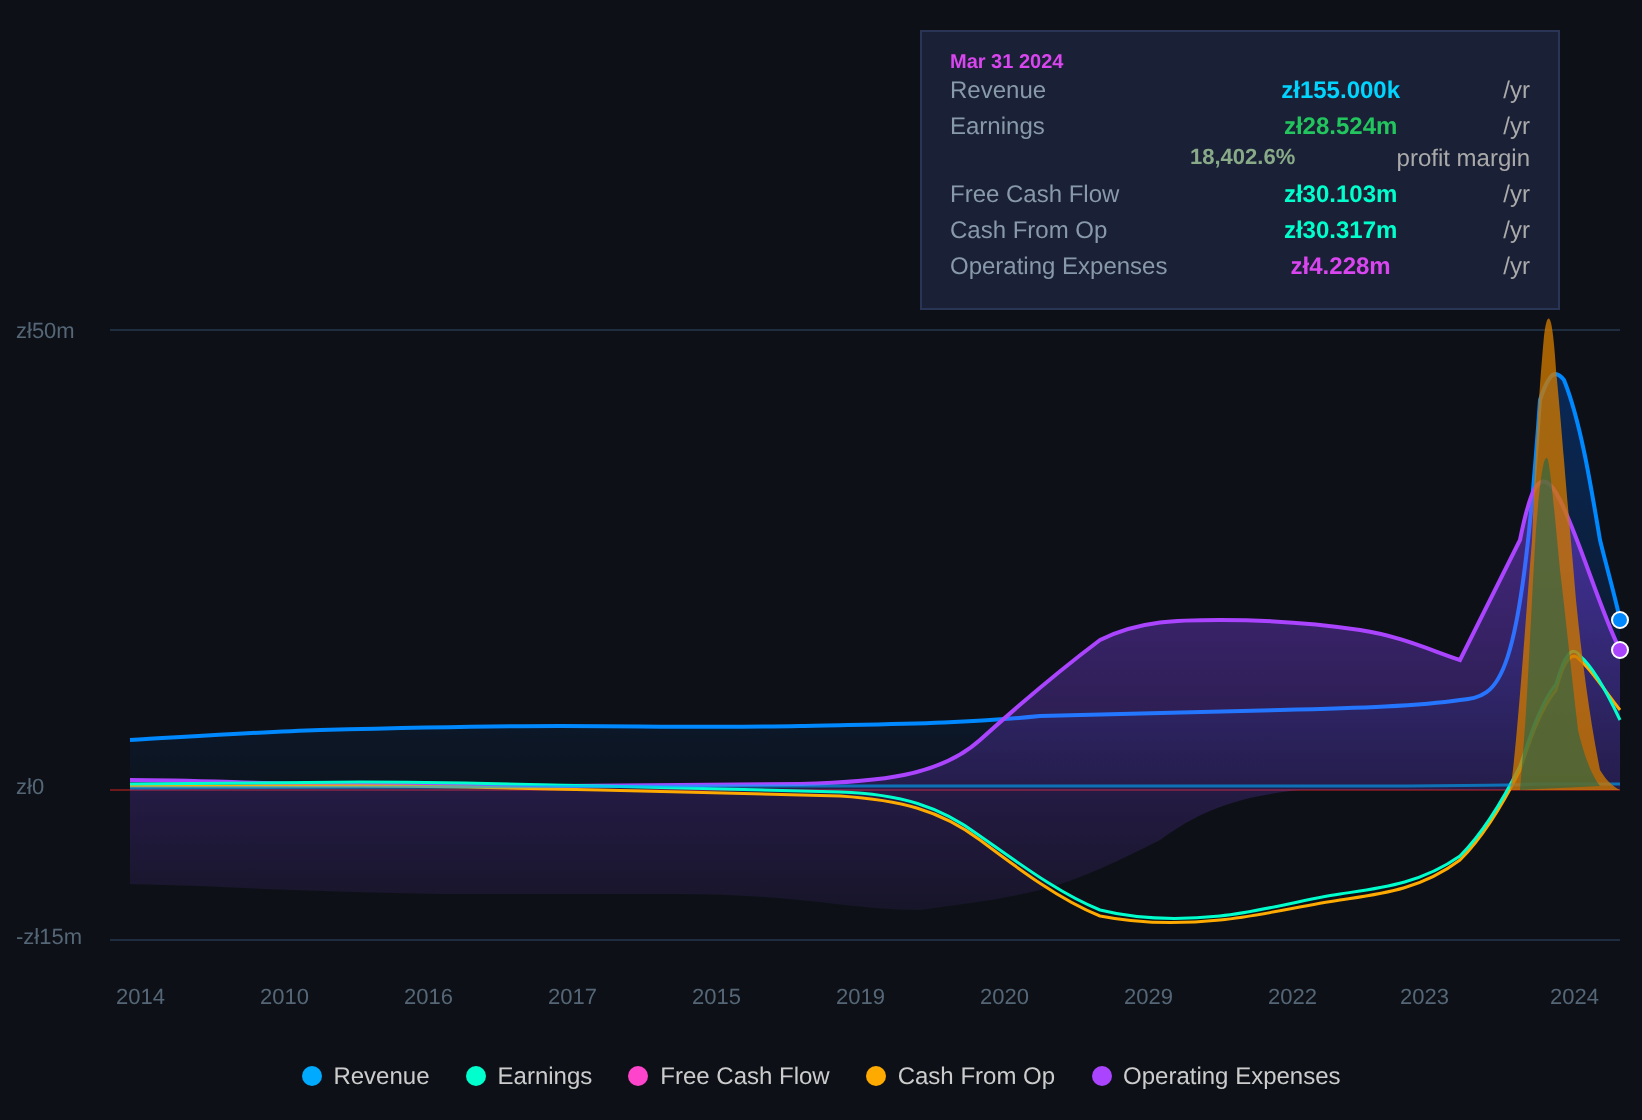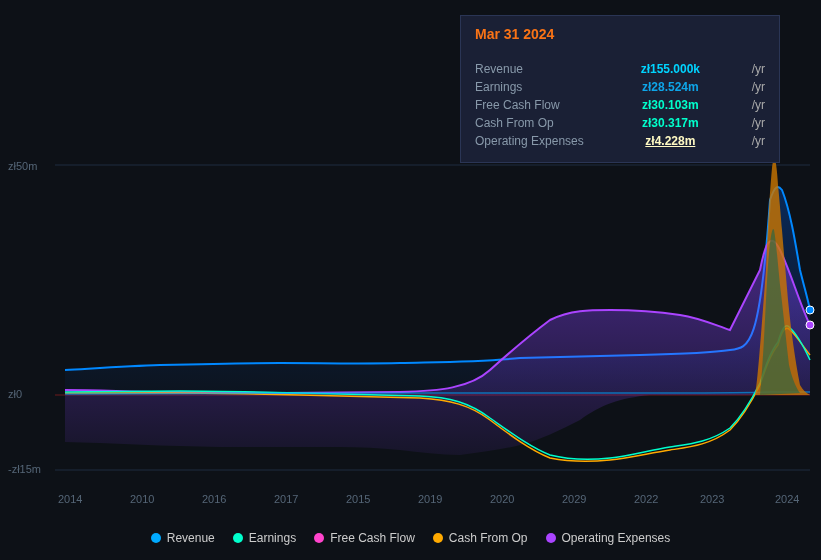--- a/index.html
+++ b/index.html
@@ -26,24 +26,24 @@
       top: 15px;
       left: 460px;
       background: #1a2035;
       border: 1px solid #2a3555;
       padding: 10px 14px;
       min-width: 320px;
       z-index: 10;
     }
 
     #tooltip-date {
-      color: #f97316;
-      font-size: 14px;
+      color: #d946ef;
+      font-size: 10px;
       font-weight: bold;
-      margin-bottom: 20px;
+      margin-bottom: 1px;
     }
 
     .tooltip-row {
       display: flex;
       justify-content: space-between;
       align-items: center;
       font-size: 12px;
       margin-bottom: 4px;
     }
 
@@ -56,21 +56,21 @@
       font-weight: bold;
     }
 
     .tooltip-sub {
       color: #aaaaaa;
       font-size: 12px;
       margin-left: 6px;
     }
 
     .color-cyan { color: #00d4ff; text-align: right; }
-    .color-magenta { color: #0ea5e9; text-align: right; }
+    .color-magenta { color: #22c55e; text-align: right; }
     .color-teal { color: #00ffcc; }
     .color-profit { color: #88aa88; }
 
     
     .y-label {
       position: absolute;
       font-size: 11px;
       color: #556677;
       left: 8px;
     }
@@ -238,36 +238,40 @@
       <span class="tooltip-value color-cyan">zł155.000k</span>
       <span class="tooltip-sub">/yr</span>
     </div>
 
     <div class="tooltip-row">
       <span class="tooltip-label">Earnings</span>
       <span class="tooltip-value color-magenta">zł28.524m</span>
       <span class="tooltip-sub">/yr</span>
     </div>
 
+    <div class="tooltip-row" style="margin-left: 120px; margin-top: -2px; margin-bottom: 4px;">
+      <span class="tooltip-value color-profit" style="font-size:11px;">18,402.6%</span>
+      <span class="tooltip-sub">profit margin</span>
+    </div>
 
     <div class="tooltip-row">
       <span class="tooltip-label">Free Cash Flow</span>
       <span class="tooltip-value color-teal">zł30.103m</span>
       <span class="tooltip-sub">/yr</span>
     </div>
 
     <div class="tooltip-row">
       <span class="tooltip-label">Cash From Op</span>
       <span class="tooltip-value color-teal">zł30.317m</span>
       <span class="tooltip-sub">/yr</span>
     </div>
 
     <div class="tooltip-row">
       <span class="tooltip-label">Operating Expenses</span>
-      <span class="tooltip-value" style="color:#fef9c3;text-decoration:underline;">zł4.228m</span>
+      <span class="tooltip-value" style="color:#d946ef;">zł4.228m</span>
       <span class="tooltip-sub">/yr</span>
     </div>
   </div>
 
   <div id="legend">
     <div class="legend-item">
       <div class="legend-dot" style="background:#00aaff;"></div>
       <span>Revenue</span>
     </div>
     <div class="legend-item">

